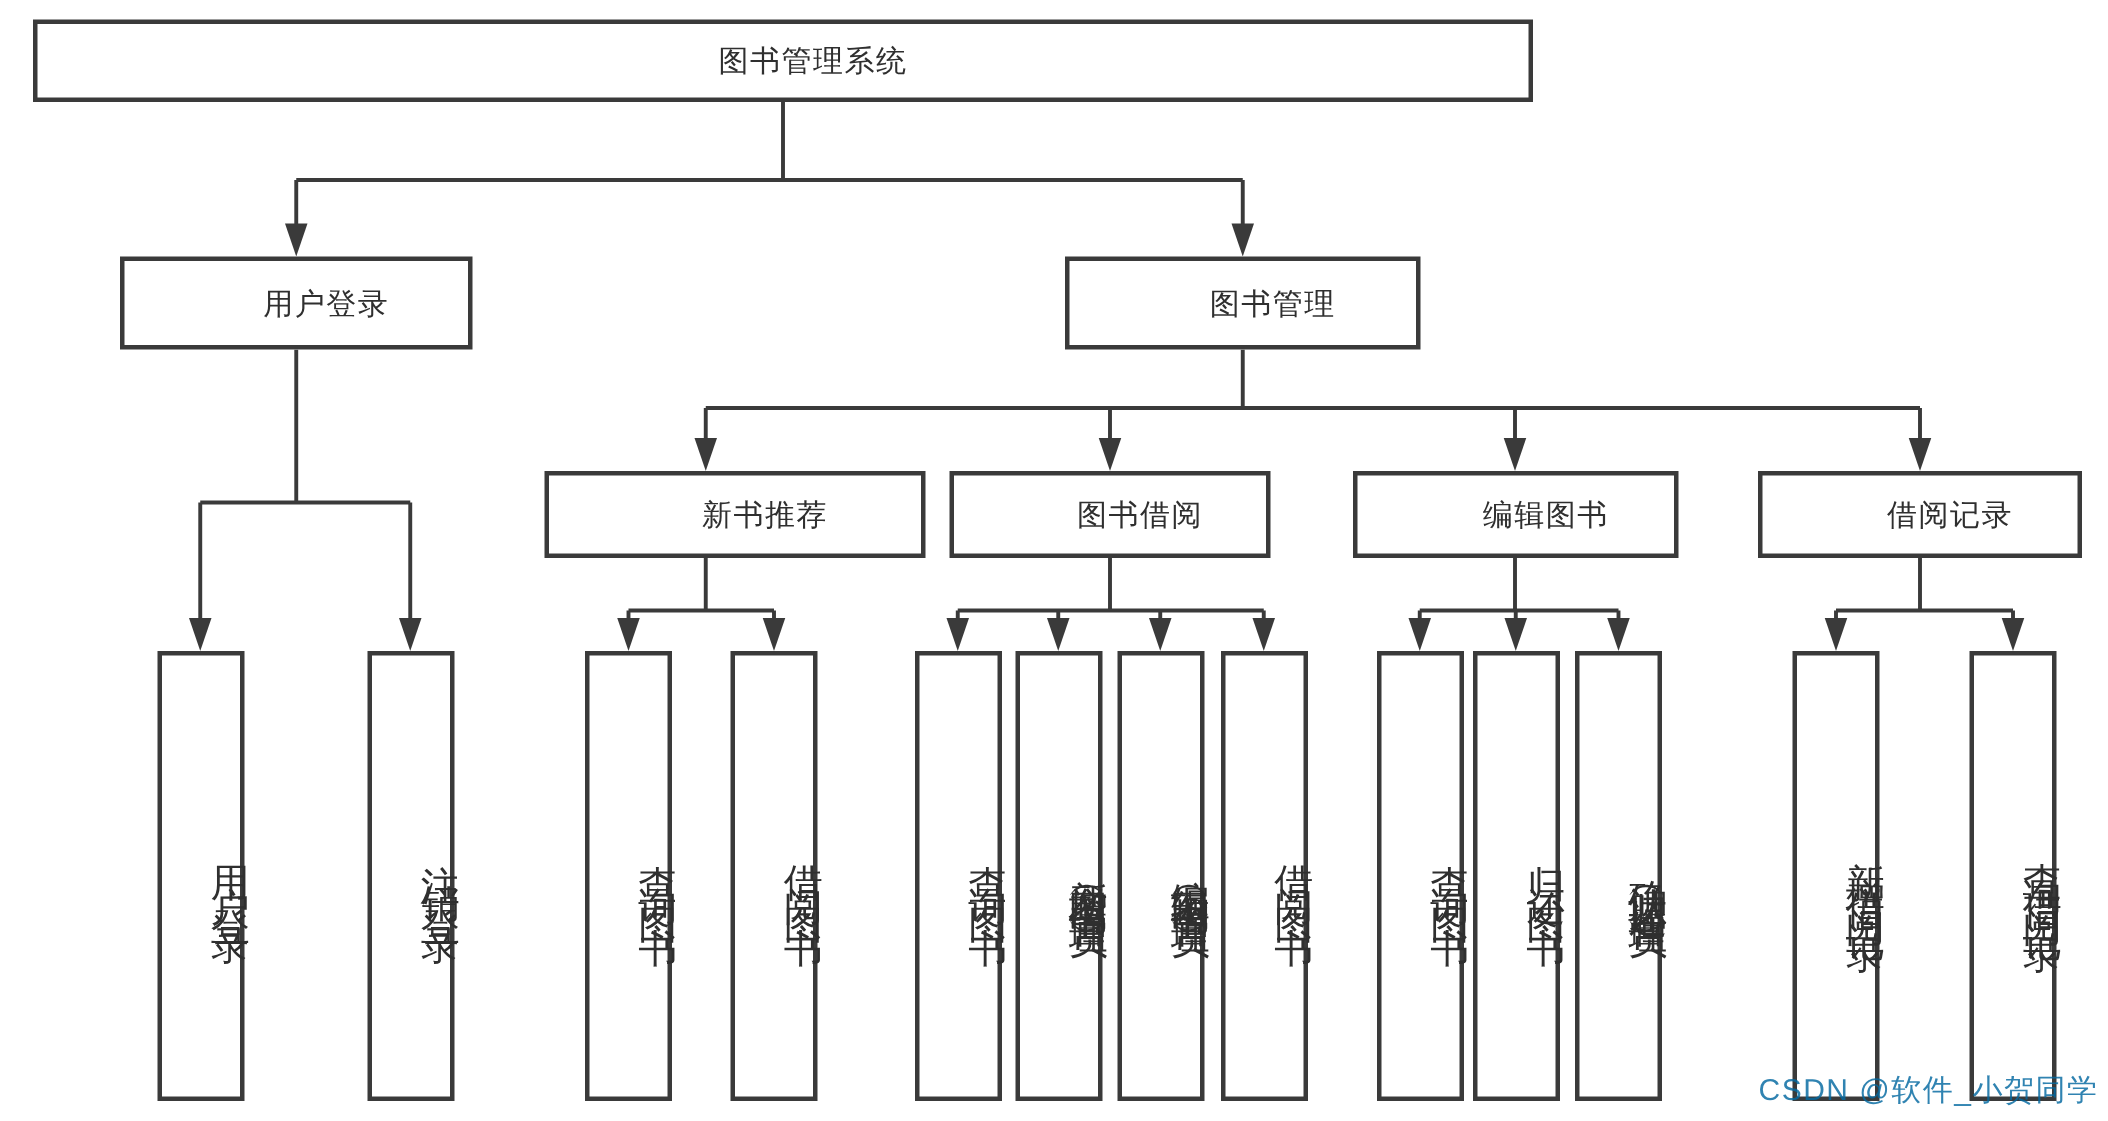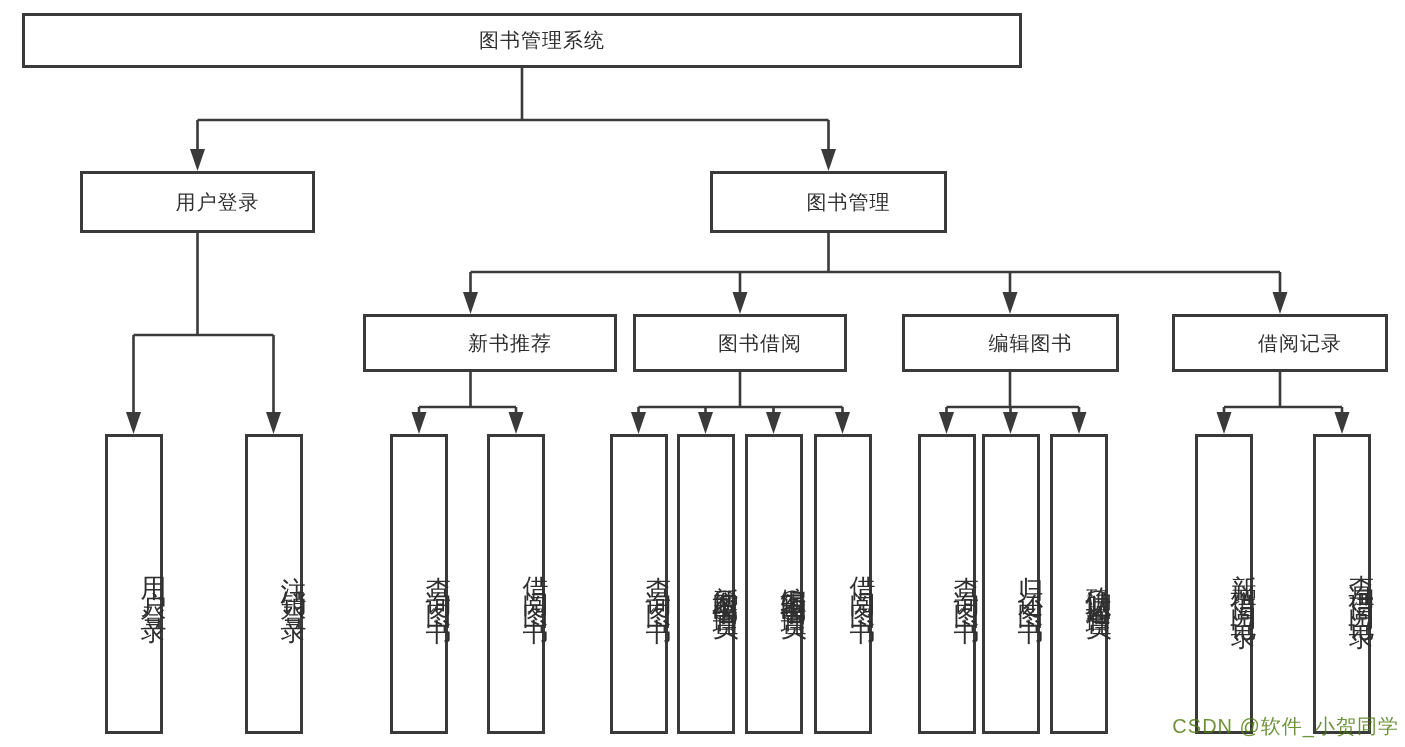--- a/index.html
+++ b/index.html
@@ -44,21 +44,21 @@
   .lx3{left:390px;}  .lx4{left:487px;}
   .lx5{left:610px;}  .lx6{left:677px;}
   .lx7{left:745px;}  .lx8{left:814px;}
   .lx9{left:918px;}  .lx10{left:982px;}
   .lx11{left:1050px;}
   .lx12{left:1195px;} .lx13{left:1313px;}
   .watermark{
     position:absolute;
     right:6px;bottom:7px;
     font-size:20px;
-    color:#4d7c0f;
+    color:#0369a1;
     opacity:0.82;
     letter-spacing:1px;
     z-index:5;
   }
 </style>
 </head>
 <body>
 
 <div class="stage">
 

